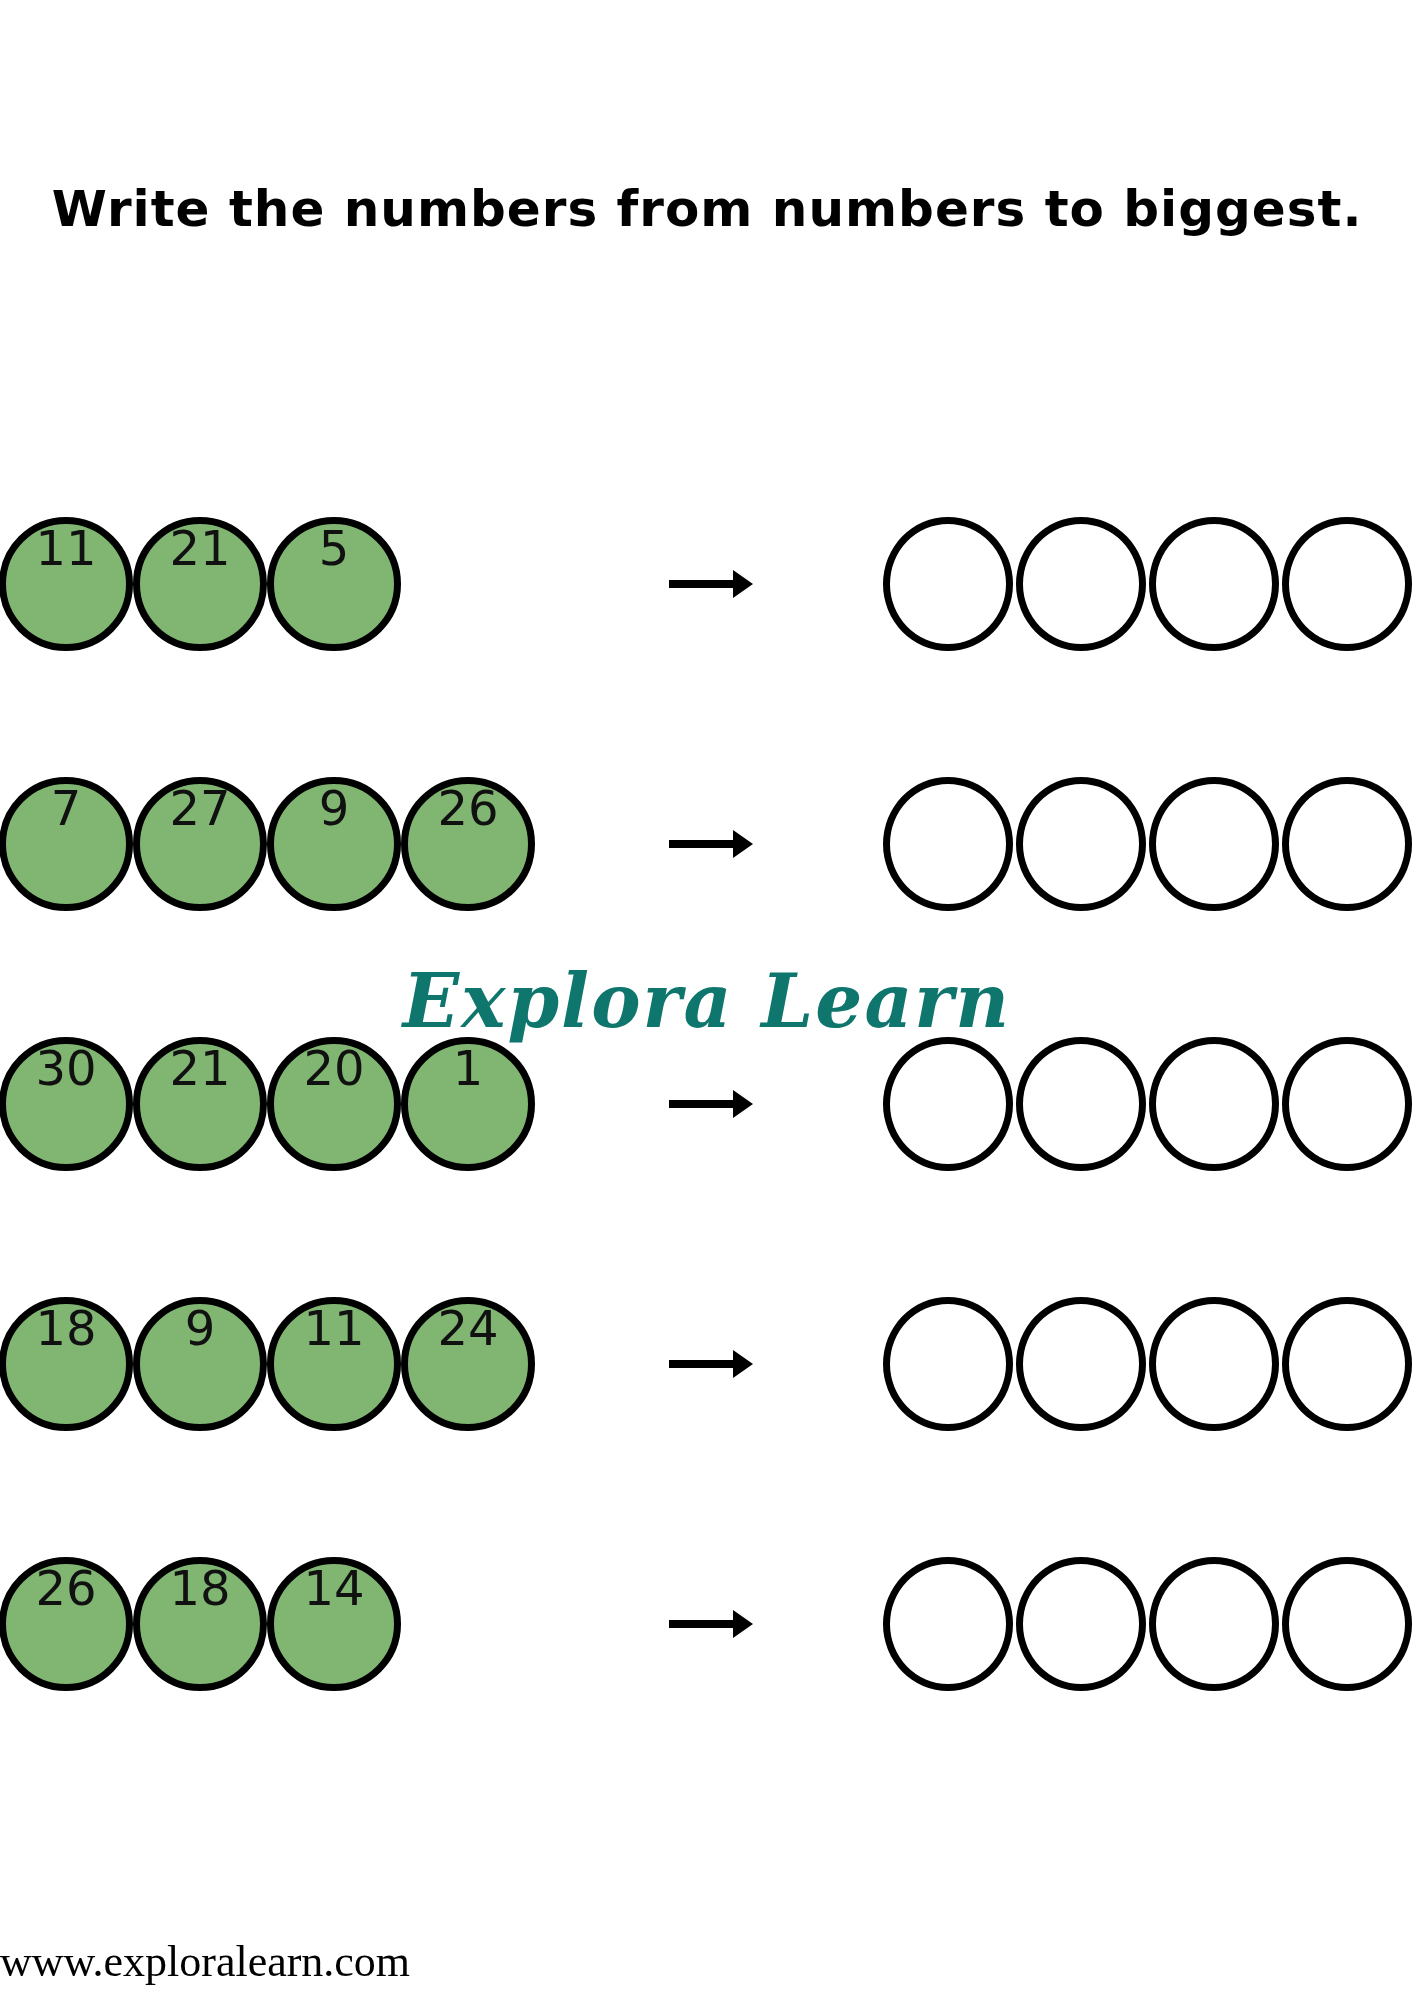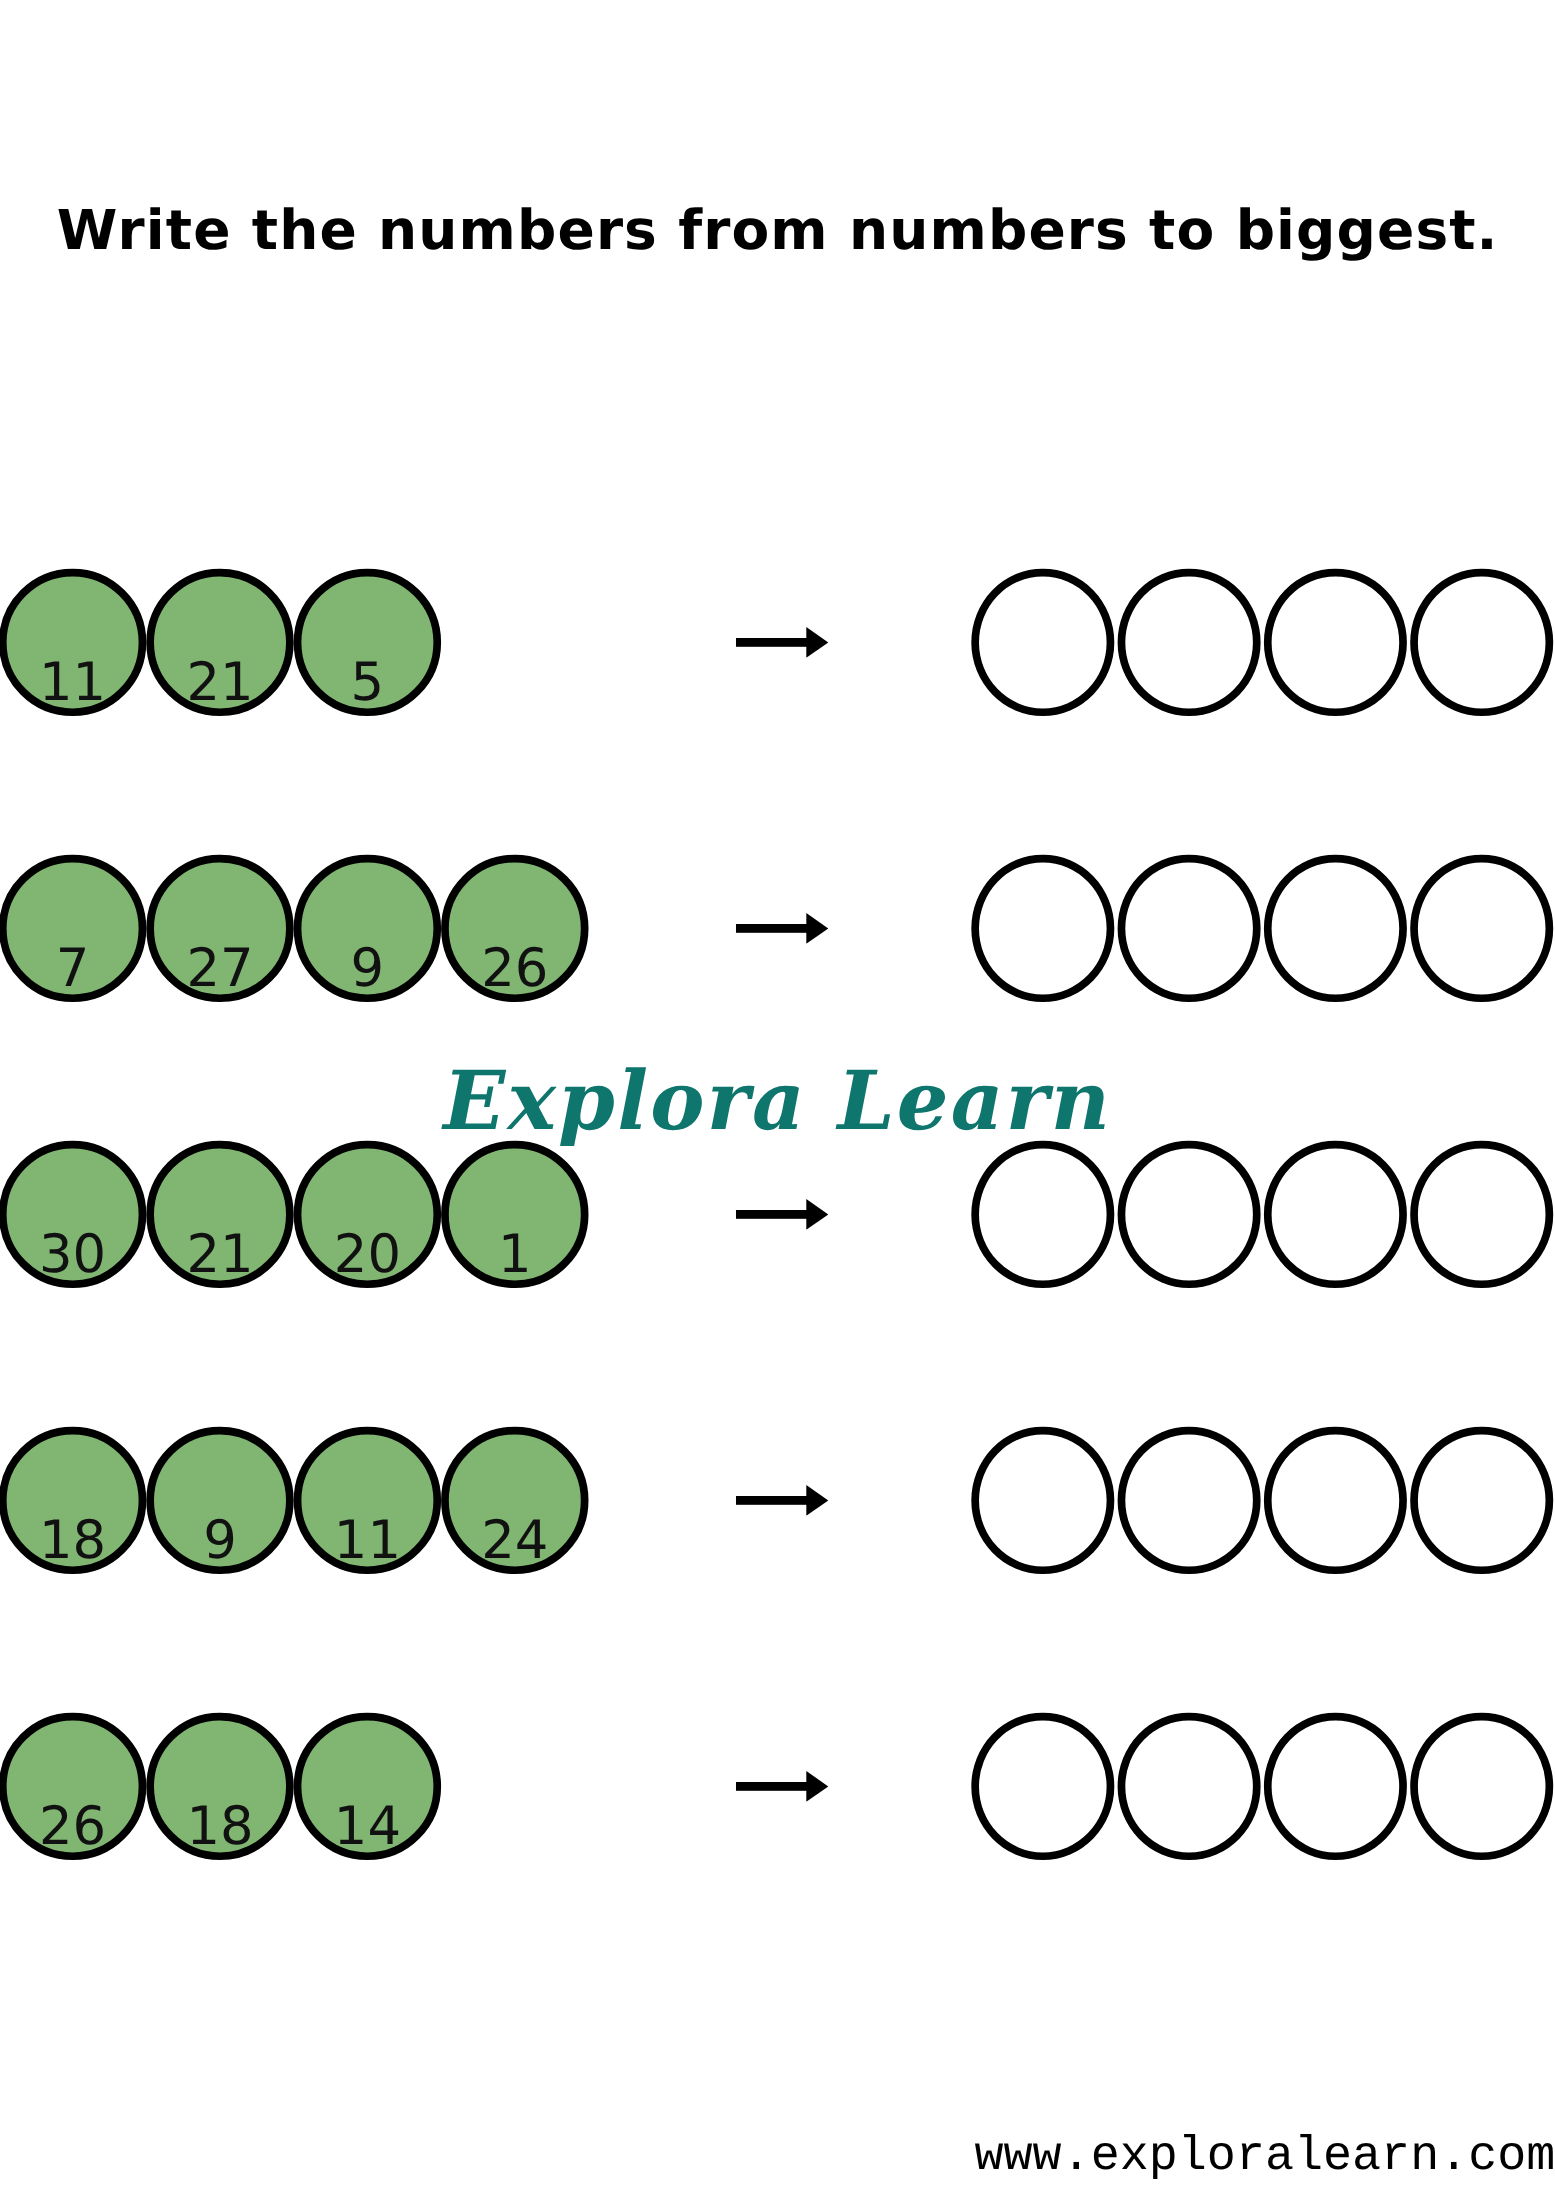--- a/index.html
+++ b/index.html
@@ -11,29 +11,29 @@
     }
     .watermark {
       position: absolute; left: 0; width: 1414px; top: 958px; text-align: center;
       font-family: "DejaVu Serif", serif; font-style: italic; font-weight: bold;
       font-size: 74px; color: #0f766e; letter-spacing: 2px; pointer-events: none;
     }
     .row { position: absolute; left: 0; width: 1414px; height: 134px; }
     .circle {
       position: absolute; top: 0; width: 120px; height: 120px; border-radius: 50%;
       border: 7px solid #000; box-sizing: content-box;
-      display: flex; align-items: flex-end; justify-content: center;
+      display: flex; align-items: flex-start; justify-content: center;
     }
     .green { background: #80b572; }
     .green span { font-family: "DejaVu Sans", sans-serif; font-size: 48px; color: #111; line-height: 1; }
     .empty { background: #ffffff; width: 116px; height: 120px; border-width: 7px; }
     .arrow { position: absolute; left: 669px; top: 53px; width: 84px; height: 28px; }
     .footer {
-      position: absolute; left: 0; width: 1414px; top: 1936px; text-align: right;
-      font-family: Liberation Mono, monospace; font-size: 44px; color: #000;
+      position: absolute; left: 0; width: 1414px; top: 1936px; text-align: left;
+      font-family: Liberation Serif, serif; font-size: 44px; color: #000;
     }
   </style>
 </head>
 <body>
 
 <div class="title">Write the numbers from numbers to biggest.</div>
 <div class="watermark">Explora Learn</div>
 
 <div class="row" style="top:517px;">
   <div class="circle green" style="left:-1px;">

